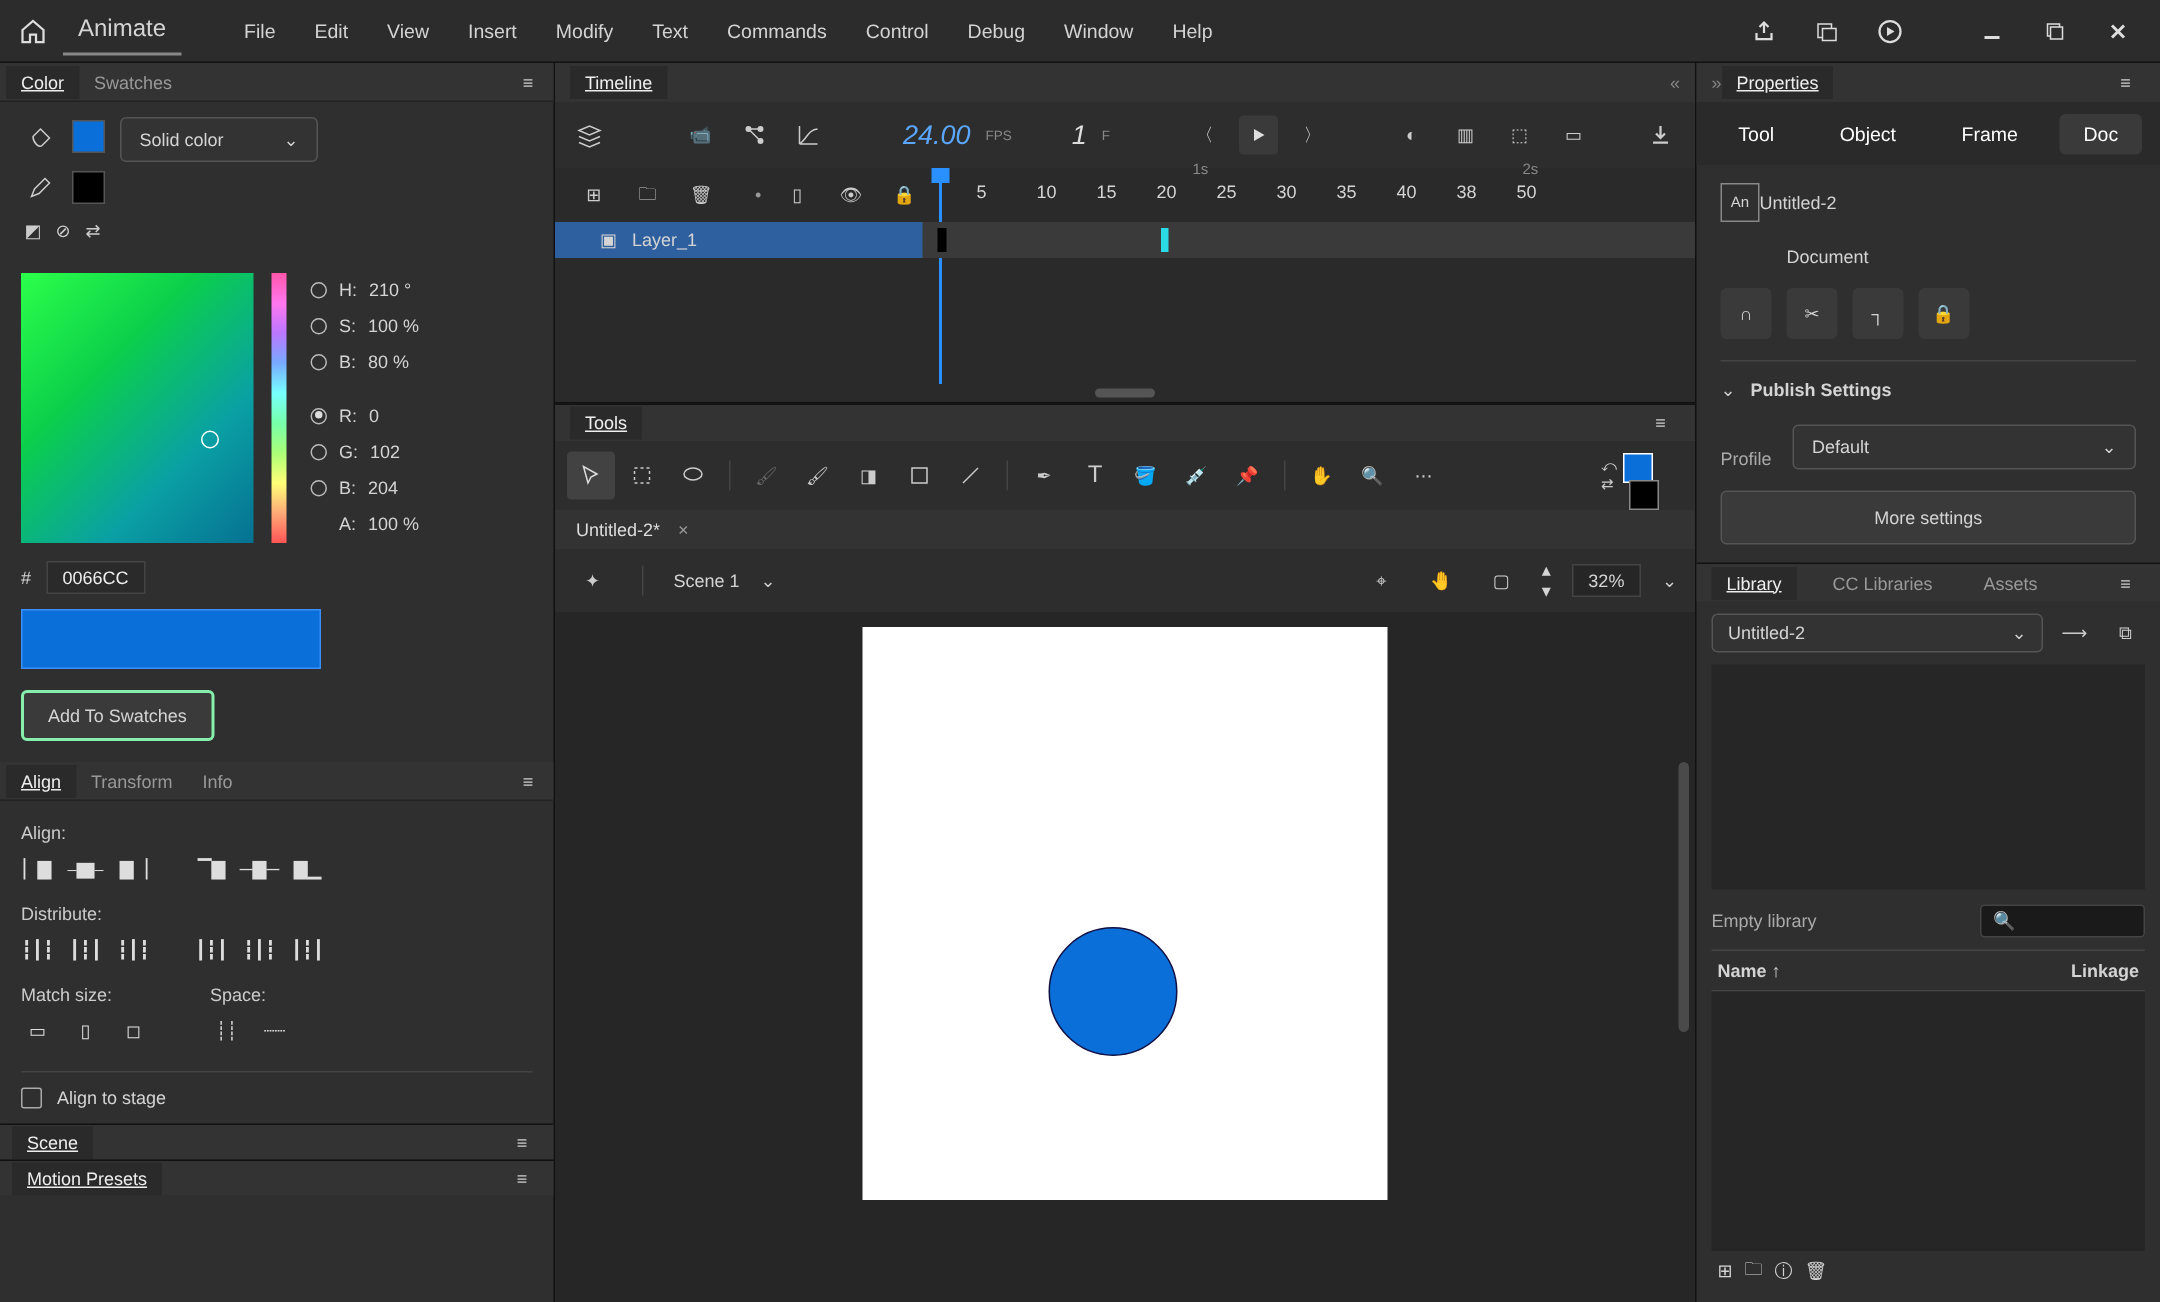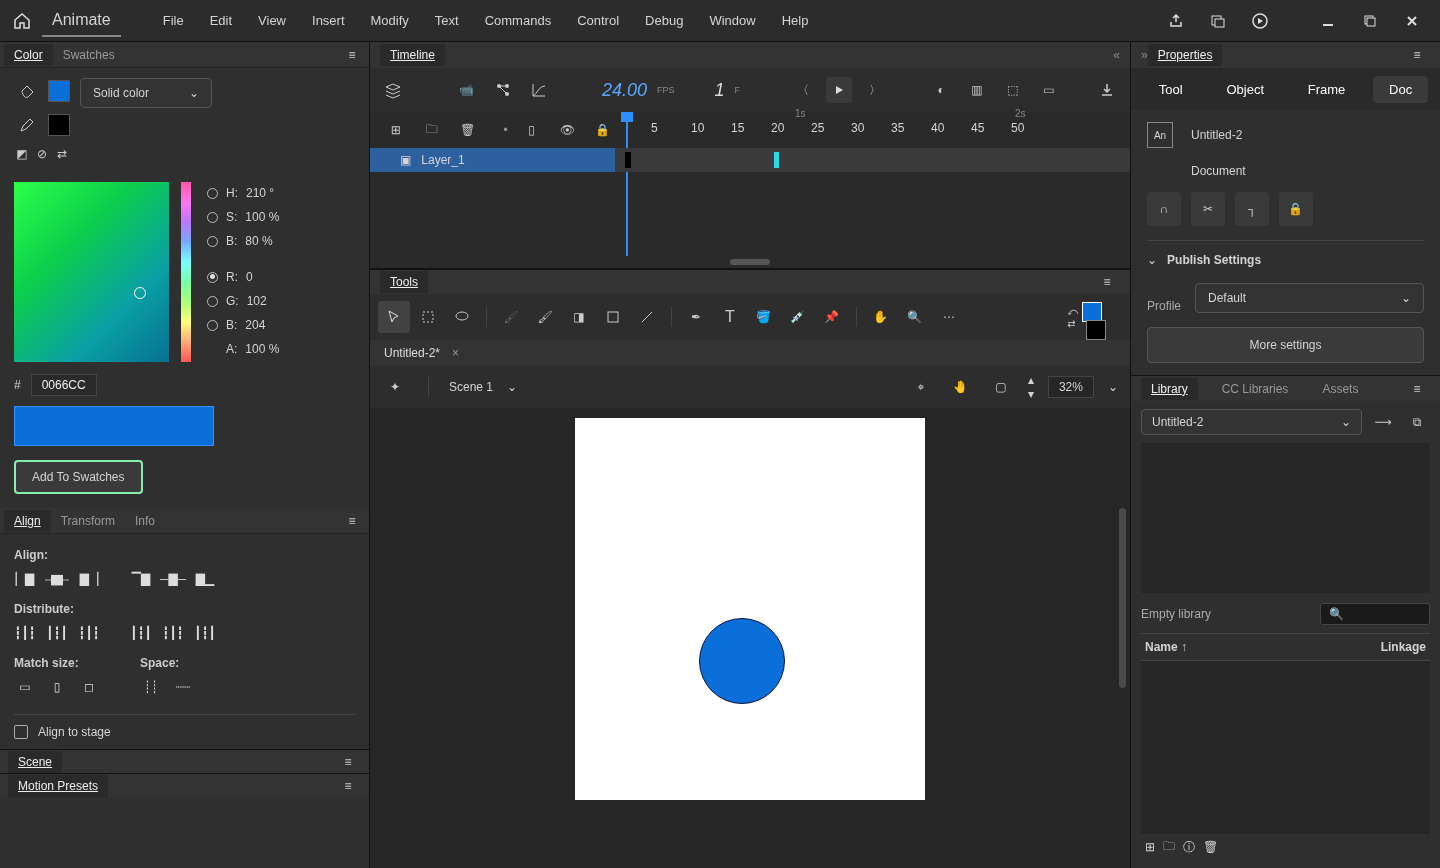--- a/index.html
+++ b/index.html
@@ -35,21 +35,21 @@
 .gradientbox { width:155px; height:180px; background:linear-gradient(135deg,#2cff4a 0%,#0bcf4b 35%,#0aa0a4 70%,#067192 100%); position:relative; }
 .gradientbox::after { content:""; position:absolute; left:120px; top:105px; width:10px; height:10px; border:1.5px solid #fff; border-radius:50%; }
 .hueslider { width:10px; height:180px; background:linear-gradient(to bottom,#f5a,#f7e,#b7f,#7af,#7ff,#7fa,#af7,#ff7,#fa7,#f55); position:relative; margin-left:12px; }
 .hsb-row { display:flex; align-items:center; gap:8px; margin:4px 0; font-size:13px;}
 .radio { width:11px; height:11px; border:1.5px solid #bbb; border-radius:50%; display:inline-block; }
 .radio.sel::after{ content:""; display:block; width:5px; height:5px; background:#ddd; border-radius:50%; margin:1.5px;}
 .bigswatch { width:200px; height:40px; background:#0a6fd8; border:1.5px solid #3a8fff; margin-top:10px;}
 .addswatch { margin-top:14px; background:#3a3a3a; border:2px solid #86efac; border-radius:4px; padding:8px 16px; display:inline-block;}
 
 #alignpanel { padding:8px 14px 10px 14px; }
-#alignpanel .lbl { font-size:12px; color:#ccc; margin:6px 0 6px 0;font-weight:bold; }
+#alignpanel .lbl { font-size:12px; color:#ccc; margin:6px 0 6px 0; }
 #alignpanel .icons { display:flex; gap:10px; margin-bottom:6px; }
 .aicn { width:22px; height:22px; display:flex; align-items:center; justify-content:center; color:#ddd;}
 
 .thinhead { height:24px; background:#333; display:flex; align-items:center; padding:0 8px; border-top:1px solid #111;}
 
 #timeline { border-bottom:1px solid #111; }
 #tl-head { height:26px; background:#333; display:flex; align-items:center; padding:0 10px; }
 #tl-ctrl { height:44px; background:#2d2d2d; display:flex; align-items:center; padding:0 10px; gap:10px;}
 #tl-ruler { height:36px; background:#2a2a2a; display:flex; align-items:center; position:relative; }
 #tl-ruler .left { width:245px; display:flex; align-items:center; gap:12px; padding-left:14px;}
@@ -401,21 +401,21 @@
       <div class="scale">
         <span style="left:36px">5</span>
         <span style="left:76px">10</span>
         <span style="left:116px">15</span>
         <span style="left:156px">20</span>
         <span style="left:180px;top:-4px;font-size:10px;color:#888">1s</span>
         <span style="left:196px">25</span>
         <span style="left:236px">30</span>
         <span style="left:276px">35</span>
         <span style="left:316px">40</span>
-        <span style="left:356px">45</span>
+        <span style="left:356px">38</span>
         <span style="left:400px;top:-4px;font-size:10px;color:#888">2s</span>
         <span style="left:396px">50</span>
       </div>
       <div class="playhead"></div>
     </div>
     <div id="tl-layer">
       <div class="lmeta">
         <span>▣</span>
         <span>Layer_1</span>
         <div class="sp"></div>
@@ -527,21 +527,21 @@
         <div class="sp"></div>
         <span class="icn">≡</span>
       </div>
   <div id="proptabs">
     <div class="pt btn">Tool</div>
     <div class="pt btn">Object</div>
     <div class="pt btn">Frame</div>
     <div class="pt active btn">Doc</div>
   </div>
   <div id="propbody">
-    <div class="row" style="gap:18px;align-items:center">
+    <div class="row" style="align-items:center">
       <div class="anbadge">An</div>
       <span>Untitled-2</span>
     </div>
     <div style="margin:16px 0 14px 44px">Document</div>
     <div class="row">
       <div class="sqbtn btn">∩</div>
       <div class="sqbtn btn">✂</div>
       <div class="sqbtn btn">┐</div>
       <div class="sqbtn btn">🔒</div>
     </div>

